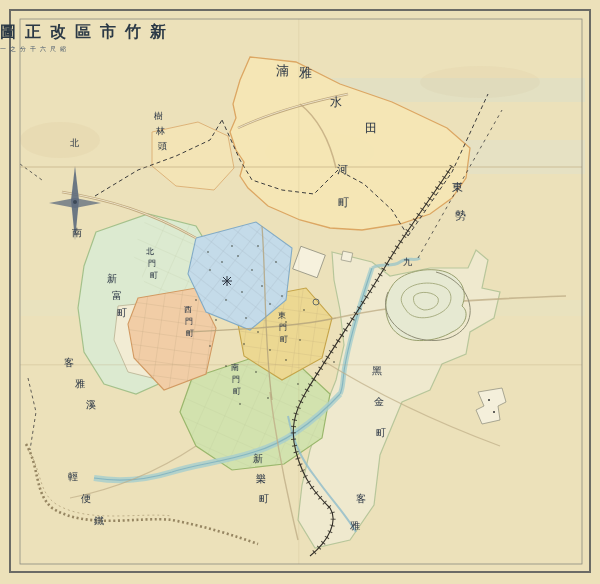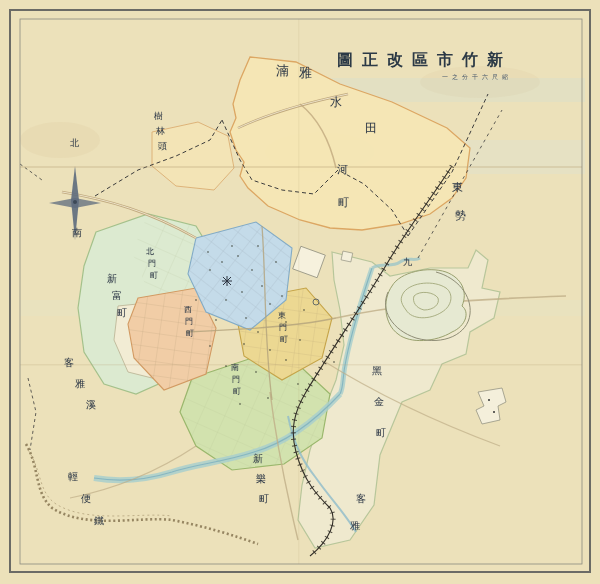--- a/index.html
+++ b/index.html
@@ -2,22 +2,22 @@
 <html><head>
 <meta charset="utf-8">
 <style>
   html,body{margin:0;padding:0;background:#e9dfb8;}
   #stage{position:relative;width:600px;height:584px;overflow:hidden;
          font-family:"DejaVu Sans",sans-serif;background:#ece1ba;}
   #stage svg{position:absolute;left:0;top:0;}
   #labels{position:absolute;left:0;top:0;width:600px;height:584px;pointer-events:none;}
   .lblchar{position:absolute;color:#2e3947;line-height:1;white-space:pre;
            text-shadow:0 0 1px rgba(46,57,71,.15);}
-  .title-line{position:absolute;left:0;width:512px;text-align:right;color:#2b3946;
-              font-weight:bold;margin-top:28px;}
+  .title-line{position:absolute;left:0;width:512px;text-align:left;color:#2b3946;
+              font-weight:bold;}
   #map-title{top:22px;font-size:16px;letter-spacing:9px;}
   #map-subtitle{top:45px;font-size:6px;letter-spacing:4px;font-weight:normal;color:#45566b;}
 </style>
 </head>
 <body>
 
 <div id="stage">
 
 <svg width="600" height="584" viewBox="0 0 600 584">
   <defs>

